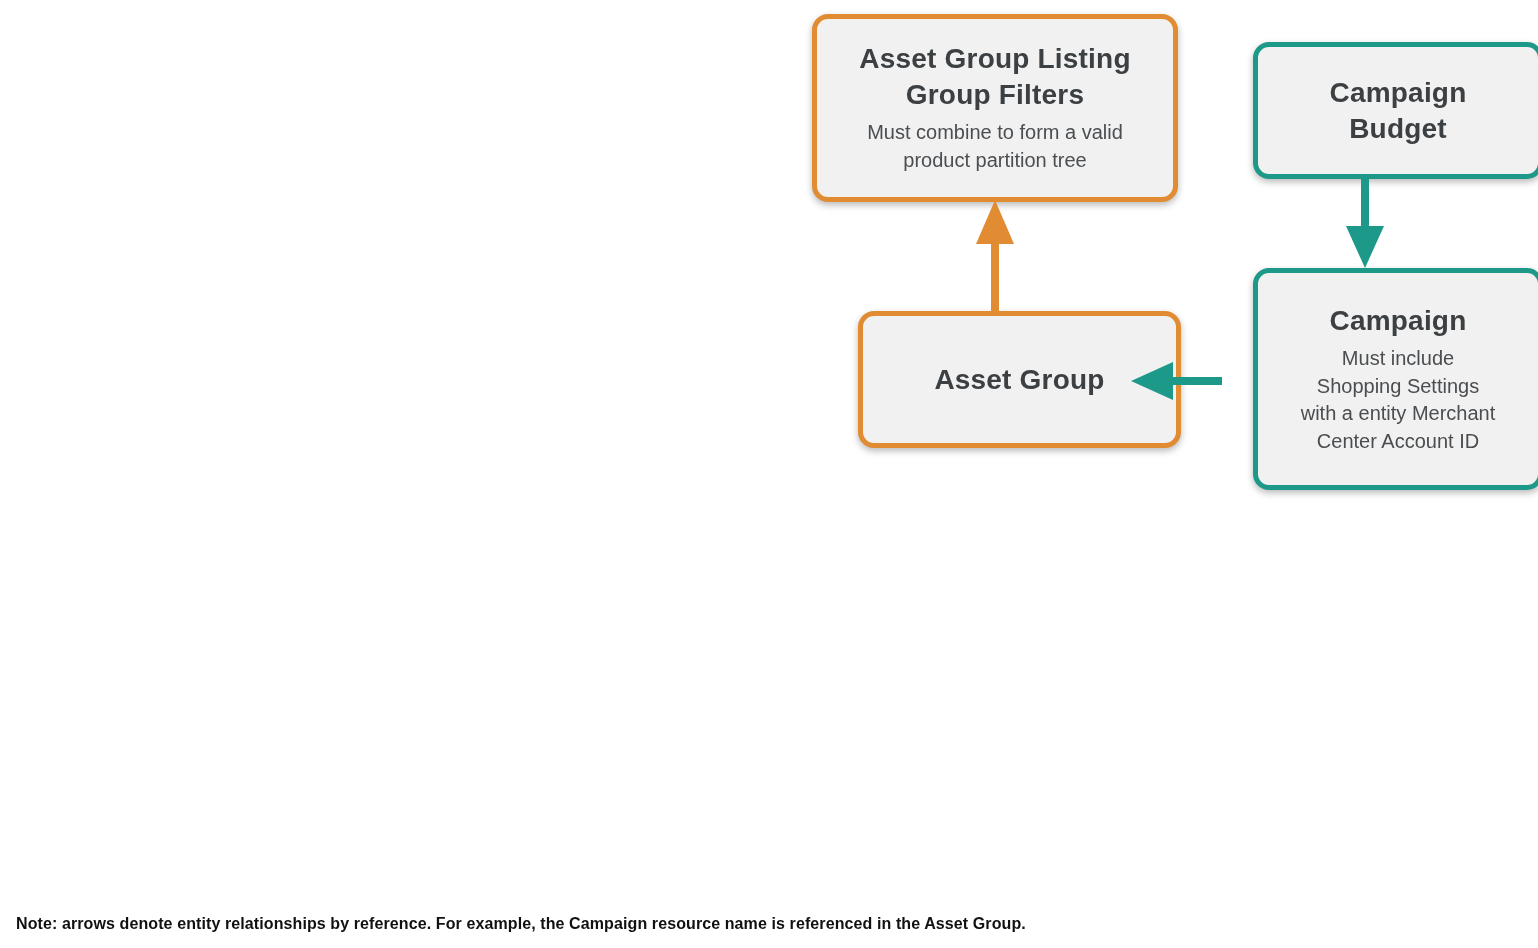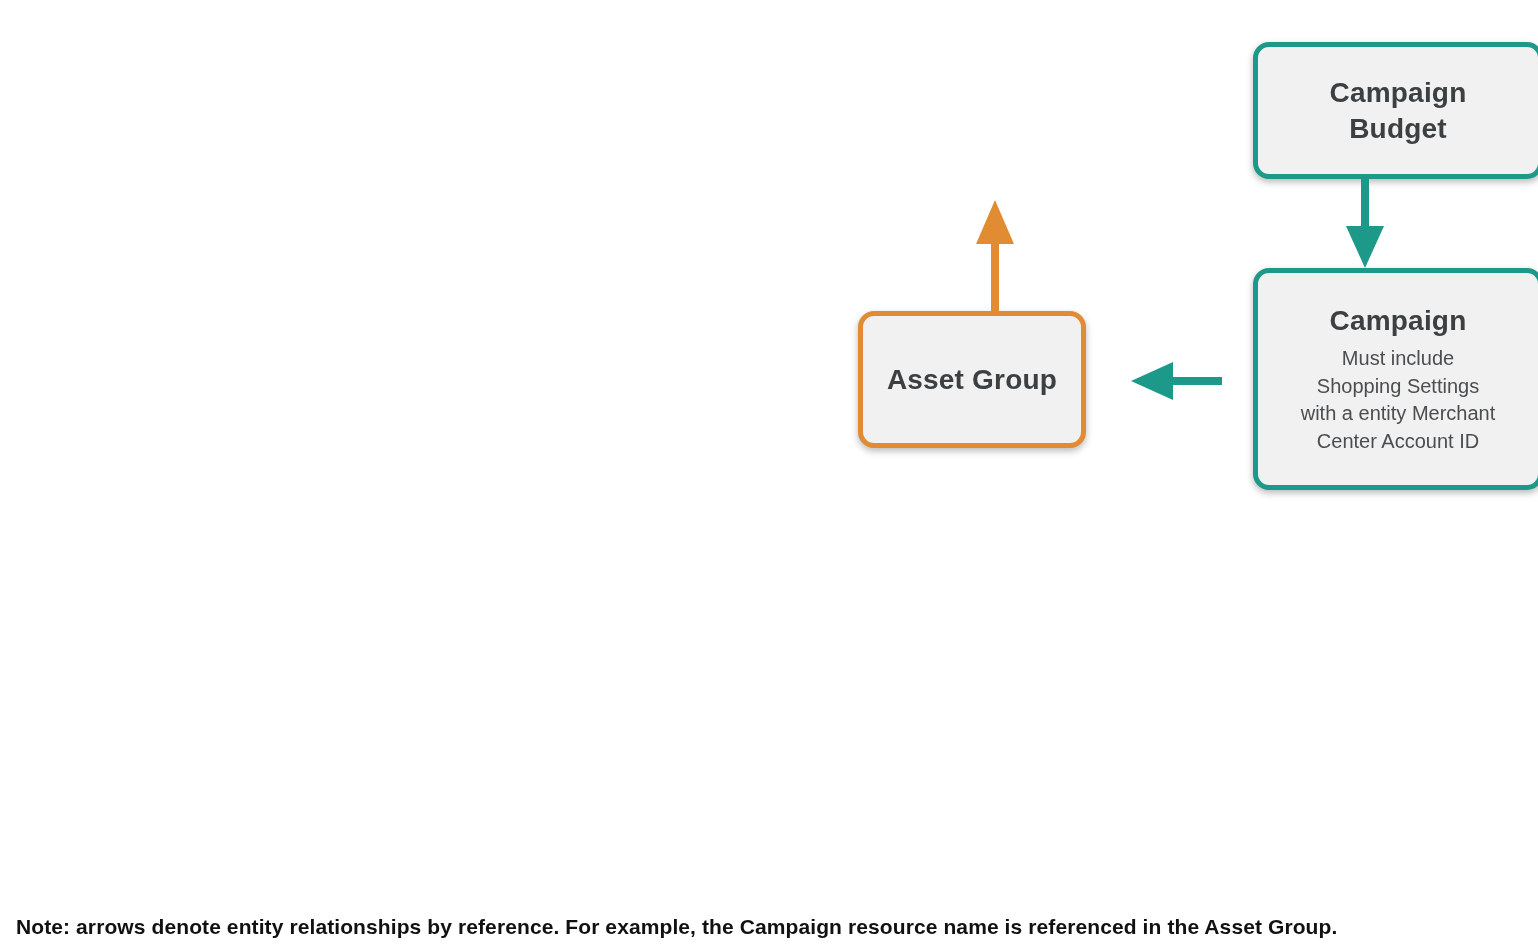--- a/index.html
+++ b/index.html
@@ -49,21 +49,21 @@
   .node-subtitle {
     font-size: 20px;
     font-weight: 400;
     color: var(--subtext);
     line-height: 1.38;
     white-space: pre-line;
     margin-top: 7px;
   }
   #node-filters     { left: 812px;  top: 14px;  width: 366px; height: 188px; }
   #node-budget      { left: 1222px; top: 42px;  width: 290px; height: 137px; }
-  #node-asset-group { left: 858px;  top: 311px; width: 228px; height: 137px; }
+  #node-asset-group { left: 858px;  top: 311px; width: 323px; height: 137px; }
   #node-campaign    { left: 1222px; top: 268px; width: 290px; height: 222px; }
 
   .shaft { position: absolute; }
   .shaft.orange-bg { background: var(--orange); }
   .shaft.teal-bg   { background: var(--teal); }
   .head { position: absolute; width: 0; height: 0; }
 
   
   #shaft-up { left: 991px; top: 242px; width: 8px; height: 70px; }
   #head-up {
@@ -86,31 +86,37 @@
     left: 1131px; top: 362px;
     border-top: 19px solid transparent;
     border-bottom: 19px solid transparent;
     border-right: 42px solid var(--teal);
   }
 
   .note {
     position: absolute;
     left: 16px;
     top: 915px;
-    font-size: 21px;
+    font-size: 16px;
     font-weight: 700;
     color: var(--note-text);
     letter-spacing: 0.1px;
   }
 </style>
 </head>
 <body>
 
 <div class="canvas">
 
+  <div class="node accent-orange" id="node-filters">
+    <div class="node-title">Asset Group Listing
+Group Filters</div>
+    <div class="node-subtitle">Must combine to form a valid
+product partition tree</div>
+  </div>
 
   <div class="node accent-teal" id="node-budget">
     <div class="node-title">Campaign
 Budget</div>
   </div>
 
   <div class="node accent-orange" id="node-asset-group">
     <div class="node-title">Asset Group</div>
   </div>
 

